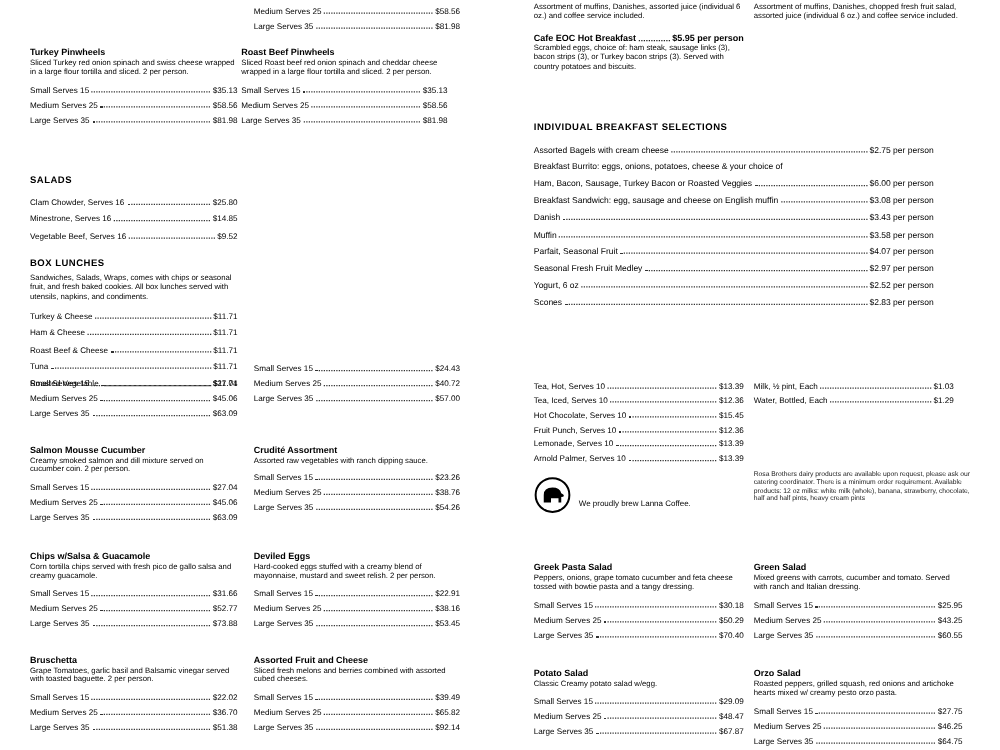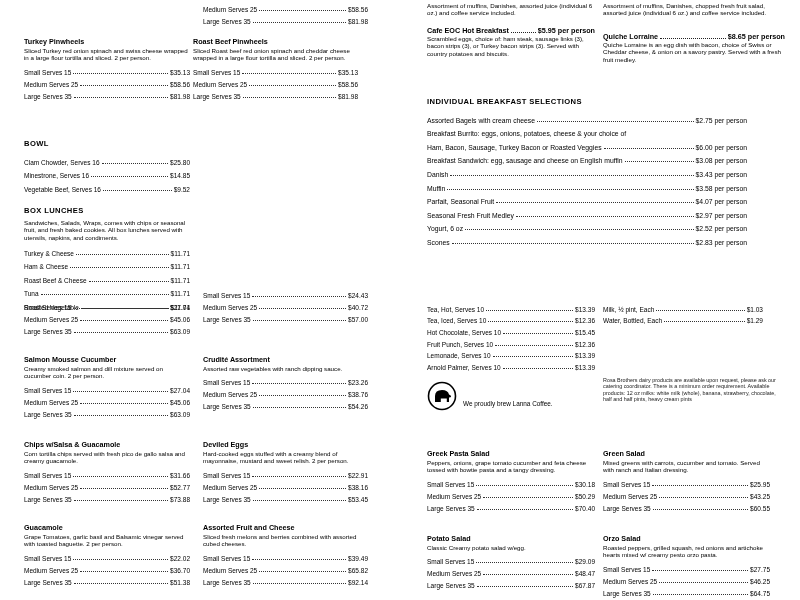--- a/index.html
+++ b/index.html
@@ -49,21 +49,21 @@
 
         <div class="row size-row">
           <span class="label">Large Serves 35</span>
           <span class="dots"></span>
           <span class="price">$81.98</span>
         </div>
       </div>
   </section>
 
   <section class="block" style="left:24px;top:125px;width:166px">
-    <h2 class="section-heading">BOWL</h2>
+    <h2 class="section-heading">SALADS</h2>
     <div>
 
         <div class="row entry-row">
           <span class="label">Clam Chowder, Serves 16</span>
           <span class="dots"></span>
           <span class="price">$25.80</span>
         </div>
 
         <div class="row entry-row">
           <span class="label">Minestrone, Serves 16</span>
@@ -183,21 +183,21 @@
 
         <div class="row size-row">
           <span class="label">Large Serves 35</span>
           <span class="dots"></span>
           <span class="price">$63.09</span>
         </div>
       </div>
   </section>
 
   <section class="block" style="left:24px;top:524px;width:166px">
-    <h3 class="item-title">Guacamole</h3>
+    <h3 class="item-title">Bruschetta</h3>
     <p class="desc">Grape Tomatoes, garlic basil and Balsamic vinegar served with toasted baguette. 2 per person.</p>
     <div>
 
         <div class="row size-row">
           <span class="label">Small Serves 15</span>
           <span class="dots"></span>
           <span class="price">$22.02</span>
         </div>
 
         <div class="row size-row">
@@ -364,28 +364,20 @@
       <span class="dots"></span>
       <span class="price">$5.95 per person</span>
     </div>
     <p class="desc">Scrambled eggs, choice of: ham steak, sausage links (3), bacon strips (3), or Turkey bacon strips (3). Served with country potatoes and biscuits.</p>
   </section>
 
   <section class="block" style="left:603px;top:2px;width:182px">
     <p class="desc">Assortment of muffins, Danishes, chopped fresh fruit salad, assorted juice (individual 6 oz.) and coffee service included.</p>
   </section>
 
-  <section class="block" style="left:603px;top:30px;width:182px">
-    <div class="row title-row">
-      <span class="label">Quiche Lorraine</span>
-      <span class="dots"></span>
-      <span class="price">$8.65 per person</span>
-    </div>
-    <p class="desc">Quiche Lorraine is an egg dish with bacon, choice of Swiss or Cheddar cheese, &amp; onion on a savory pastry. Served with a fresh fruit medley.</p>
-  </section>
 
   <section class="block" style="left:427px;top:83px;width:320px">
     <h2 class="section-heading">INDIVIDUAL BREAKFAST SELECTIONS</h2>
     <div>
 
         <div class="row bk-row">
           <span class="label">Assorted Bagels with cream cheese</span>
           <span class="dots"></span>
           <span class="price">$2.75 per person</span>
         </div>

